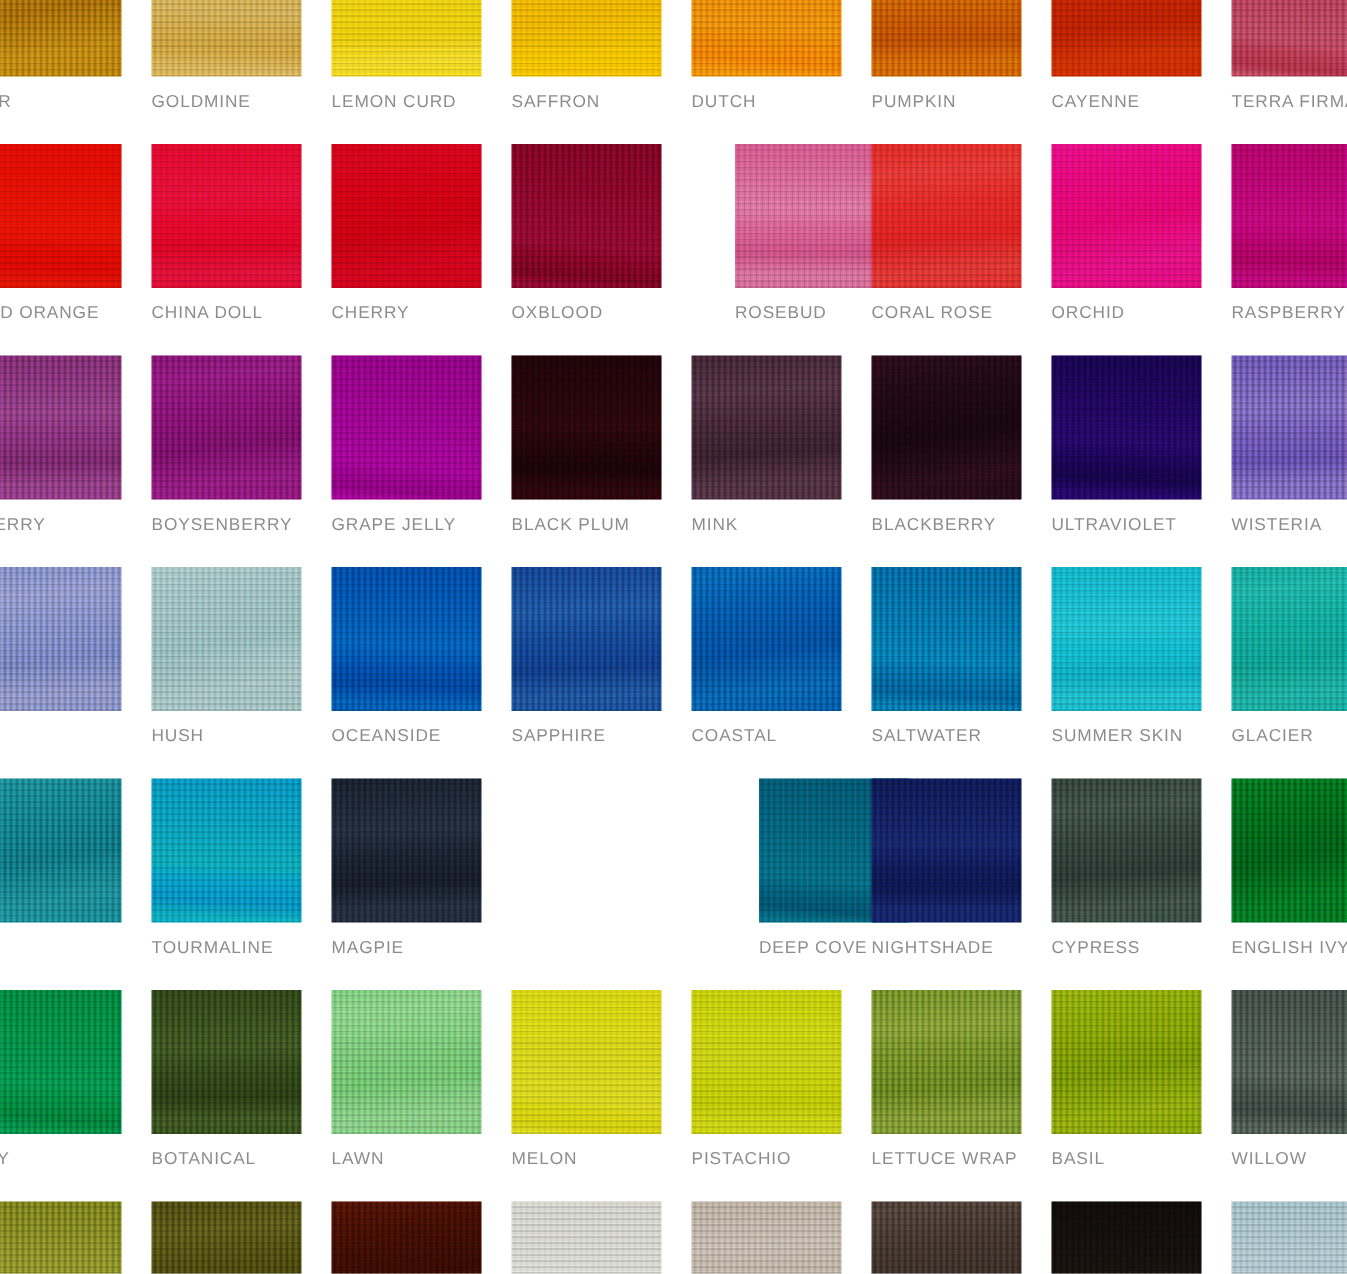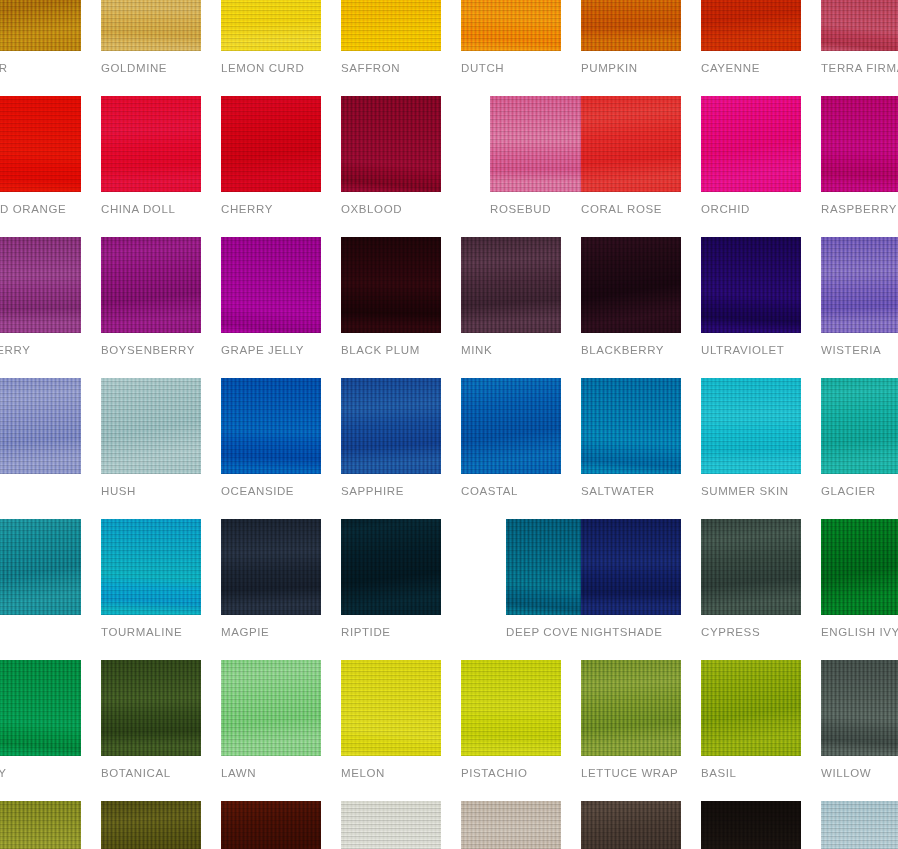--- a/index.html
+++ b/index.html
@@ -359,28 +359,20 @@
       <span class="swatch-label">TOURMALINE</span>
     </div>
     <div class="swatch-cell" style="left: 221px; top: 519px;">
       <div class="swatch-chip" style="background: rgb(52, 61, 74);">
         <div class="knit-vary" style="background-image: linear-gradient(178deg, rgb(34, 42, 53) 0%, rgb(85, 96, 111) 38%, rgb(52, 61, 74) 52%, rgb(34, 42, 53) 68%, rgb(85, 96, 111) 82%, rgb(52, 61, 74) 100%);"></div>
         <div class="knit-weft"></div>
         <div class="knit-warp"></div>
       </div>
       <span class="swatch-label">MAGPIE</span>
     </div>
-    <div class="swatch-cell" style="left: 341px; top: 519px;">
-      <div class="swatch-chip" style="background: rgb(18, 54, 64);">
-        <div class="knit-vary" style="background-image: linear-gradient(173deg, rgb(9, 36, 44) 0%, rgb(39, 82, 94) 18%, rgb(18, 54, 64) 37%, rgb(9, 36, 44) 58%, rgb(39, 82, 94) 77%, rgb(18, 54, 64) 100%);"></div>
-        <div class="knit-weft"></div>
-        <div class="knit-warp"></div>
-      </div>
-      <span class="swatch-label">RIPTIDE</span>
-    </div>
     <div class="swatch-cell" style="left: 461px; top: 519px; padding-left: 45px;">
       <div class="swatch-chip" style="background: rgb(15, 111, 132);">
         <div class="knit-vary" style="background-image: linear-gradient(185deg, rgb(10, 83, 101) 0%, rgb(42, 143, 156) 66%, rgb(15, 111, 132) 73%, rgb(10, 83, 101) 82%, rgb(42, 143, 156) 89%, rgb(15, 111, 132) 100%);"></div>
         <div class="knit-weft"></div>
         <div class="knit-warp"></div>
       </div>
       <span class="swatch-label">DEEP COVE</span>
     </div>
     <div class="swatch-cell" style="left: 581px; top: 519px;">
       <div class="swatch-chip" style="background: rgb(39, 54, 109);">

